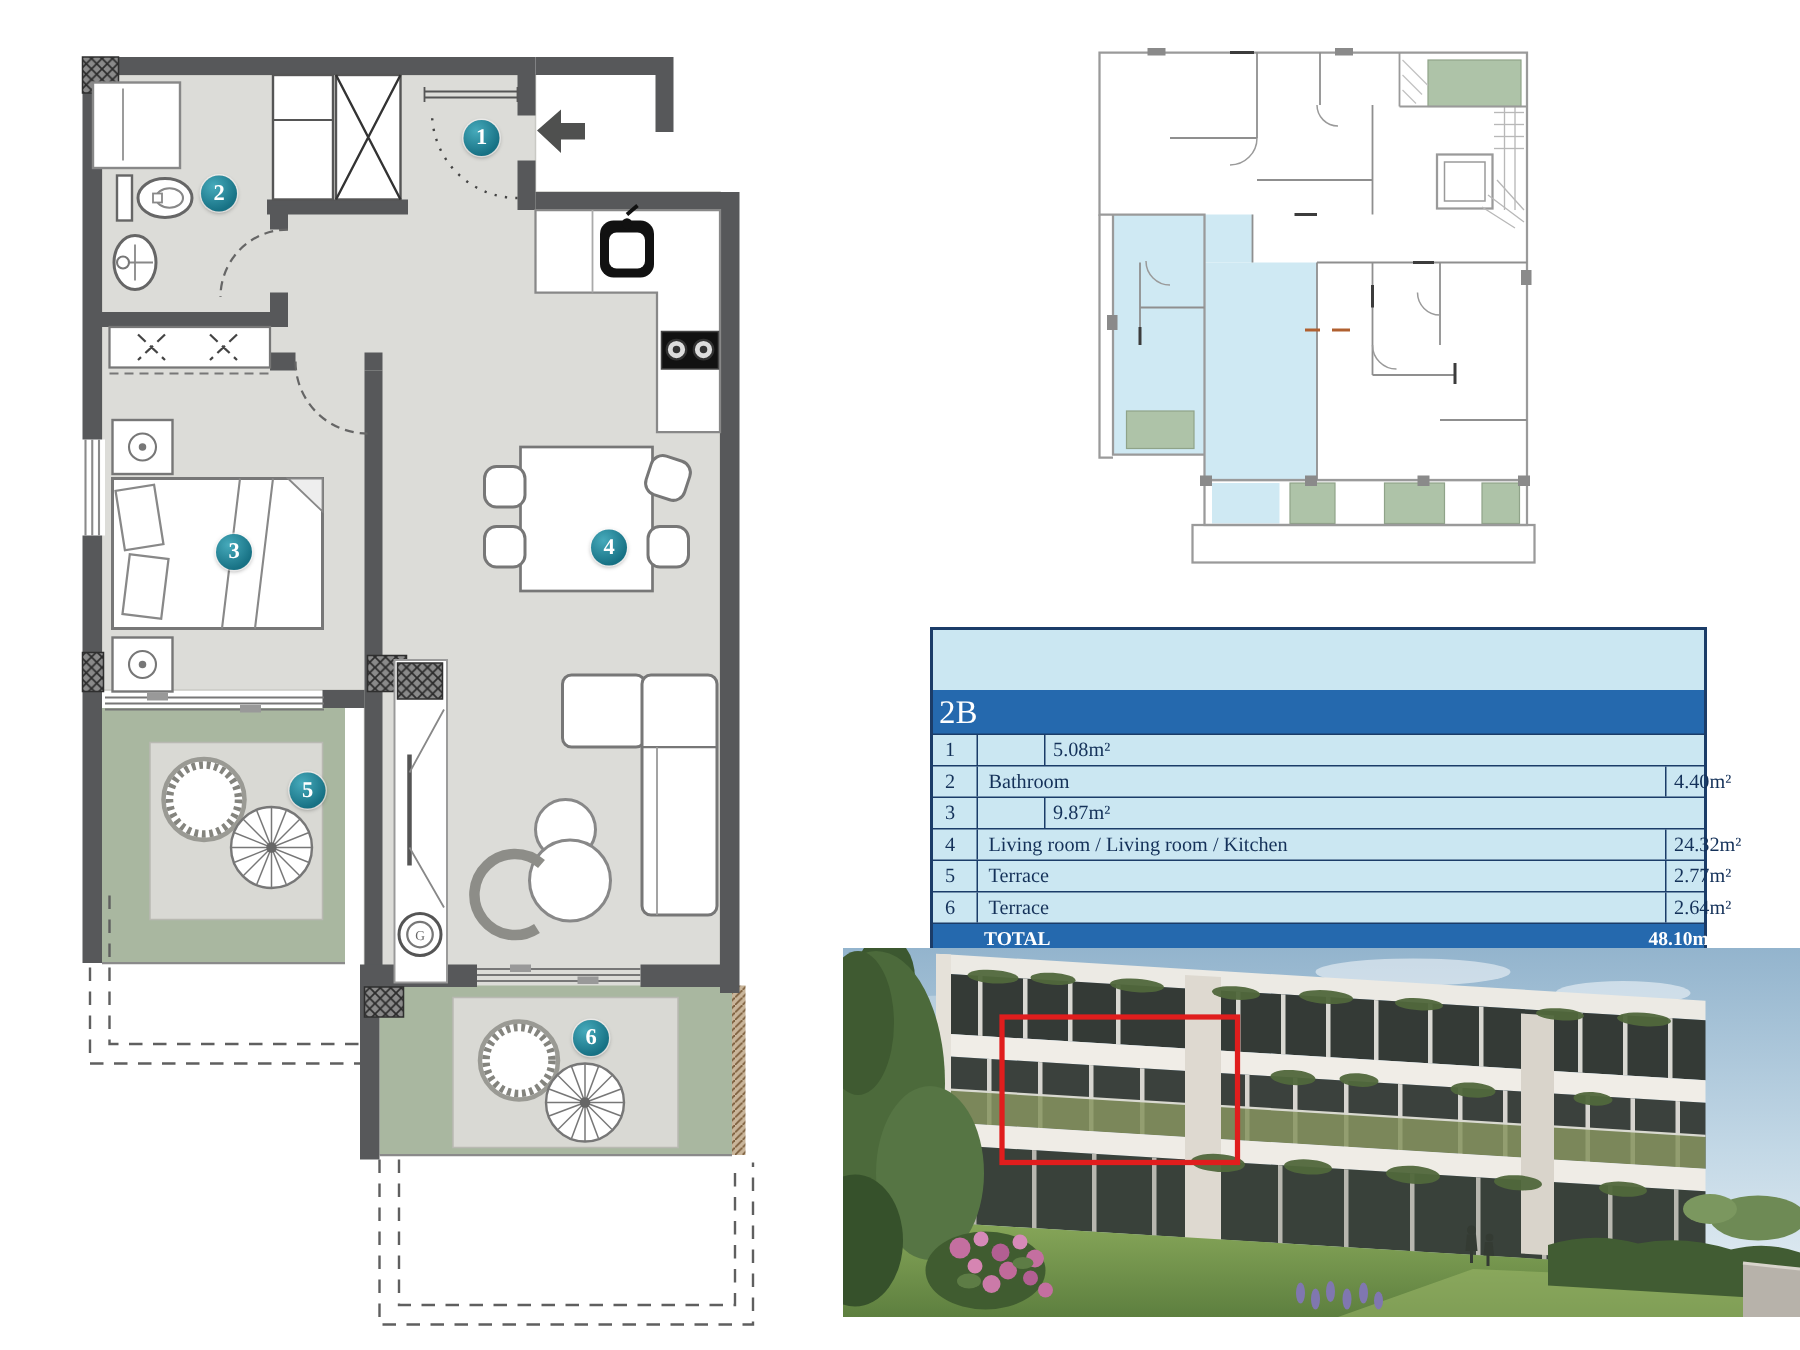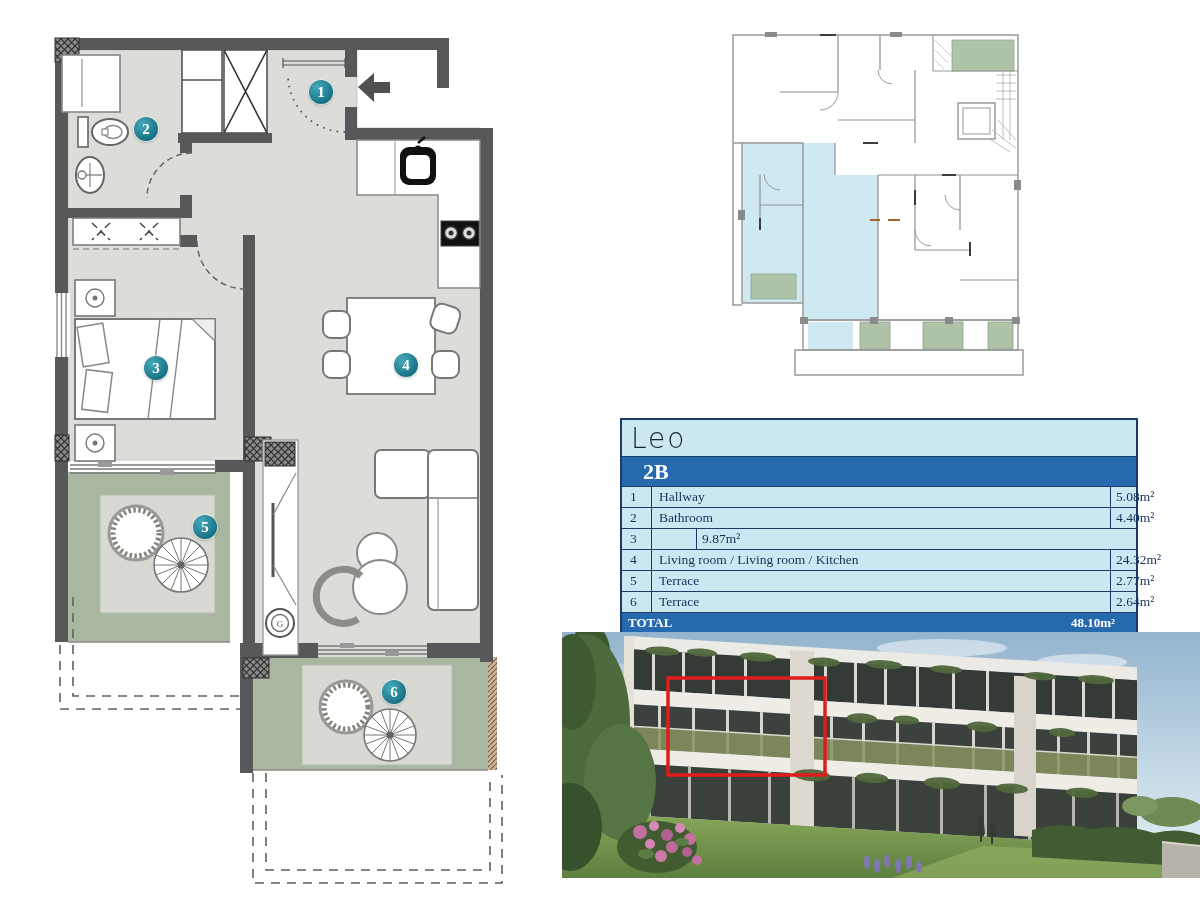--- a/index.html
+++ b/index.html
@@ -30,28 +30,28 @@
   .siteplan{position:absolute;left:720px;top:30px;width:480px;height:360px;}
 
   
   .areas-table{position:absolute;left:620px;top:418px;width:514px;
                border:2px solid var(--table_border);background:var(--table_light);
                font-family:"Liberation Serif",serif;color:var(--table_text);}
   .t-logo{height:36px;border-bottom:1px solid var(--table_border);display:flex;align-items:center;
           padding-left:9px;font-family:"DejaVu Sans",sans-serif;font-weight:200;
           font-size:28px;letter-spacing:2px;color:#15242e;}
   .t-unit{height:29px;background:var(--table_dark);color:#fff;display:flex;align-items:center;
-          padding-left:21px;font-size:22px;font-weight:700;border-bottom:1px solid var(--table_border);}
+          padding-left:4px;font-size:22px;font-weight:400;border-bottom:1px solid var(--table_border);margin-top:40px;}
   .t-row{display:grid;grid-template-columns:30px 1fr 70px;height:20px;border-bottom:1px solid var(--table_border);}
   .t-row > div{display:flex;align-items:center;font-size:13.5px;}
   .t-num{padding-left:8px;border-right:1px solid var(--table_border);}
   .t-name{padding-left:7px;}
   .t-area{padding-left:5px;border-left:1px solid var(--table_border);margin-left:44px;}
   .t-total{display:grid;grid-template-columns:1fr 70px;height:19px;background:var(--table_dark);color:#fff;}
-  .t-total > div{display:flex;align-items:center;font-size:13px;font-weight:bold;}
+  .t-total > div{display:flex;align-items:center;font-size:13px;font-weight:bold;margin-left:28px;}
   .t-total-label{padding-left:6px;}
   .t-total-area{padding-left:5px;}
 
   
   .render{position:absolute;left:562px;top:632px;width:638px;height:246px;}
 </style>
 </head>
 <body>
 
 <div class="canvas">
@@ -363,26 +363,24 @@
           <rect x="292" y="287" width="8" height="7"></rect>
         <rect x="294" y="150" width="7" height="10"></rect>
           <rect x="18" y="180" width="7" height="10"></rect>
         <rect x="45" y="2" width="12" height="5"></rect>
           <rect x="170" y="2" width="12" height="5"></rect>
       </g>
     </svg>
   </div>
 
   <div class="areas-table">
-    <div class="t-logo">Leo</div>
     <div class="t-unit">2B</div>
 
     <div class="t-row">
       <div class="t-num">1</div>
-      <div class="t-name">Hallway</div>
       <div class="t-area">5.08m²</div>
     </div>
     <div class="t-row">
       <div class="t-num">2</div>
       <div class="t-name">Bathroom</div>
       <div class="t-area">4.40m²</div>
     </div>
     <div class="t-row">
       <div class="t-num">3</div>
       <div class="t-area">9.87m²</div>

